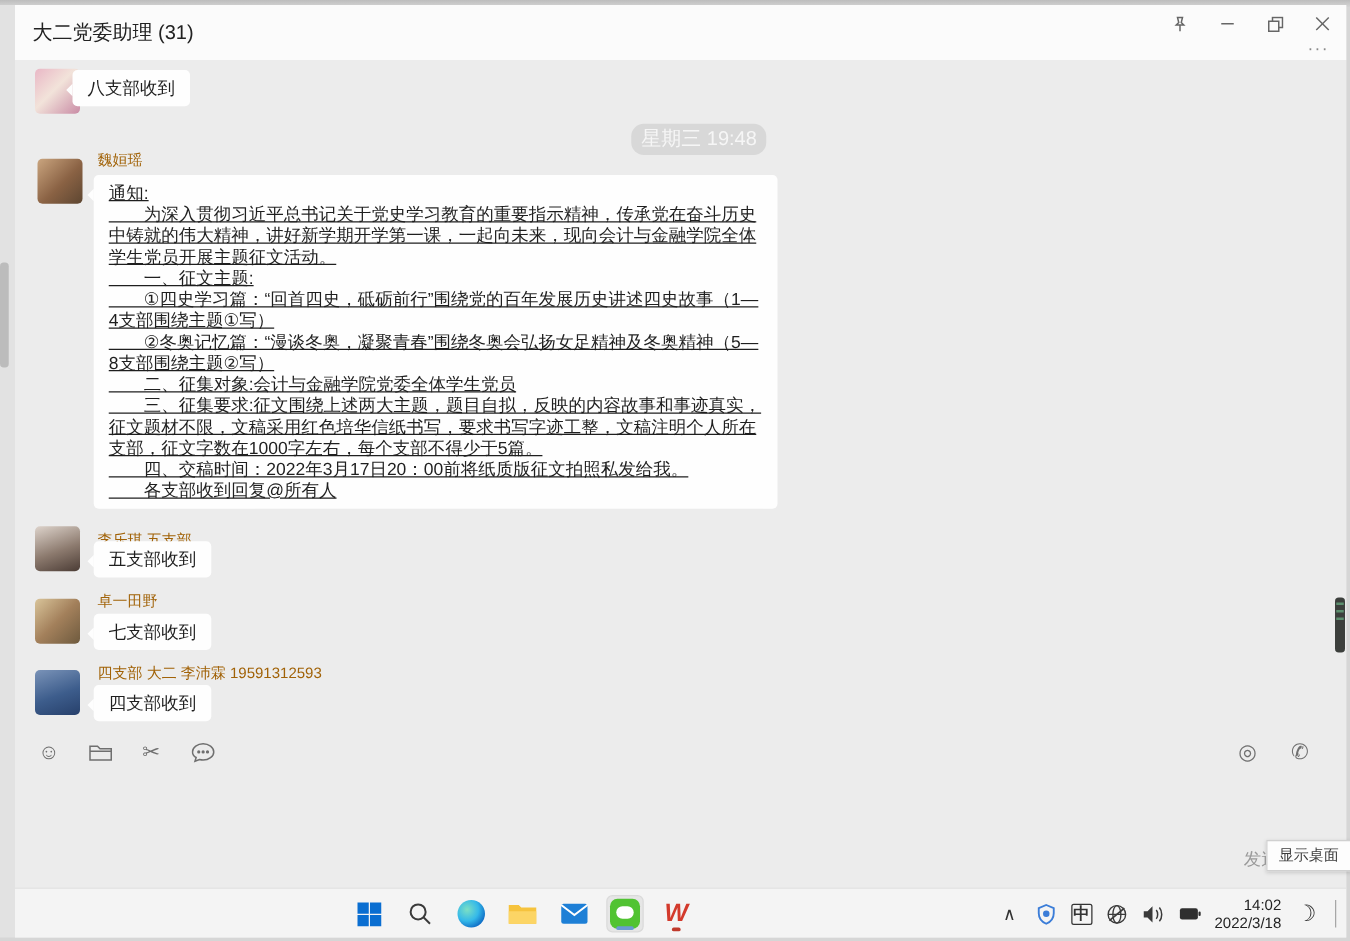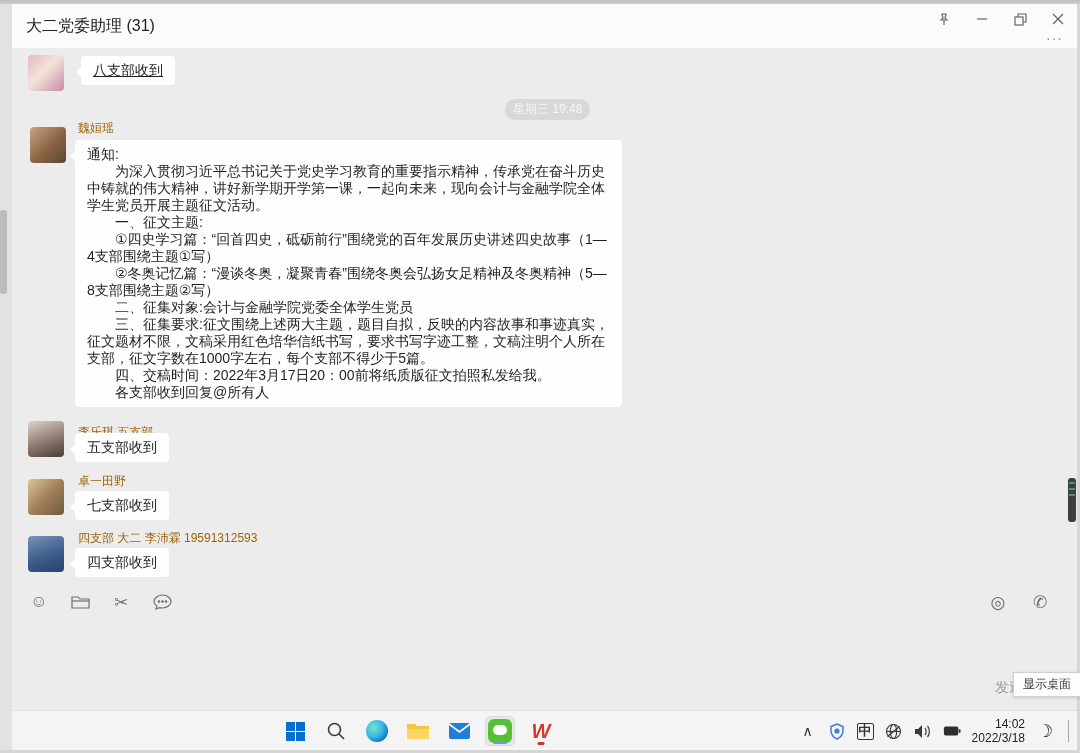--- a/index.html
+++ b/index.html
@@ -28,23 +28,23 @@
   .av2 { background:linear-gradient(135deg,#caa57f 0%,#8a6244 55%,#5d4631 100%); }
   .av3 { background:linear-gradient(160deg,#ddd3cb 0%,#8c7a6e 55%,#4b3c35 100%); }
   .av4 { background:linear-gradient(135deg,#d9c49a 0%,#a3805b 50%,#6e5a3e 100%); }
   .av5 { background:linear-gradient(160deg,#7a93b8 0%,#3d5d8c 55%,#27406b 100%); }
 
   .sender { position:absolute; font-size:12px; color:#a16207; white-space:nowrap; }
 
   .bubble { position:absolute; background:#fefefe; border-radius:4px; padding:6px 12px; font-size:14px; color:#1f1f1f; line-height:17px; }
   .bubble:before { content:""; position:absolute; left:-5px; top:11px; width:0; height:0;
     border-top:5px solid transparent; border-bottom:5px solid transparent; border-right:5px solid #fefefe; }
-  .notice { white-space:pre-wrap; width:523px; }
-
-  .time-badge { position:absolute; left:493px; top:51px; background:#d8d8d8; color:#f6f6f6; font-size:12px; padding:2px 8px; border-radius:10px; }
+  .notice { white-space:pre-wrap; width:523px;text-decoration:underline; }
+
+  .time-badge { position:absolute; left:493px; top:51px; background:#d8d8d8; color:#f6f6f6; font-size:16px; padding:2px 8px; border-radius:10px; }
 
   
   .chat-toolbar { position:absolute; left:16px; top:543px; display:flex; gap:19px; align-items:center; }
   .tool-icon { width:22px; height:22px; display:flex; align-items:center; justify-content:center; color:#6f6f6f; font-size:17px; cursor:default; }
   .chat-toolbar-right { position:absolute; right:26px; top:543px; display:flex; gap:20px; align-items:center; }
 
   .send-label { position:absolute; right:54px; top:631px; font-size:14px; color:#9a9a9a; }
   .tooltip { position:absolute; right:-4px; top:624px; background:#fdfdfd; border:1px solid #d0d0d0; box-shadow:0 1px 3px rgba(0,0,0,.15); font-size:12px; color:#3a3a3a; padding:3px 9px 3px; white-space:nowrap; }
 
   .right-scroll-thumb { position:absolute; right:1px; top:430px; width:8px; height:44px; background:#3c3f3c; border-radius:3px; }
@@ -113,21 +113,21 @@
               <line x1="11" y1="1" x2="1" y2="11"></line>
             </svg>
         </div>
       </div>
       <div class="more-dots">···</div>
     </div>
 
     <div class="chat">
 
       <div class="avatar av1" style="left:16px; top:7px;"></div>
-      <div class="bubble" style="left:69px; top:8px;text-decoration:underline;">八支部收到</div>
+      <div class="bubble" style="left:46px; top:8px;">八支部收到</div>
 
       <div class="time-badge">星期三 19:48</div>
 
       <div class="sender" style="left:66px; top:72px;">魏姮瑶</div>
       <div class="avatar av2" style="left:18px; top:79px;"></div>
       <div class="bubble" style="left:63px; top:92px;">
         <div class="notice">通知:
 　　为深入贯彻习近平总书记关于党史学习教育的重要指示精神，传承党在奋斗历史中铸就的伟大精神，讲好新学期开学第一课，一起向未来，现向会计与金融学院全体学生党员开展主题征文活动。
 　　一、征文主题:
 　　①四史学习篇：“回首四史，砥砺前行”围绕党的百年发展历史讲述四史故事（1—4支部围绕主题①写）

